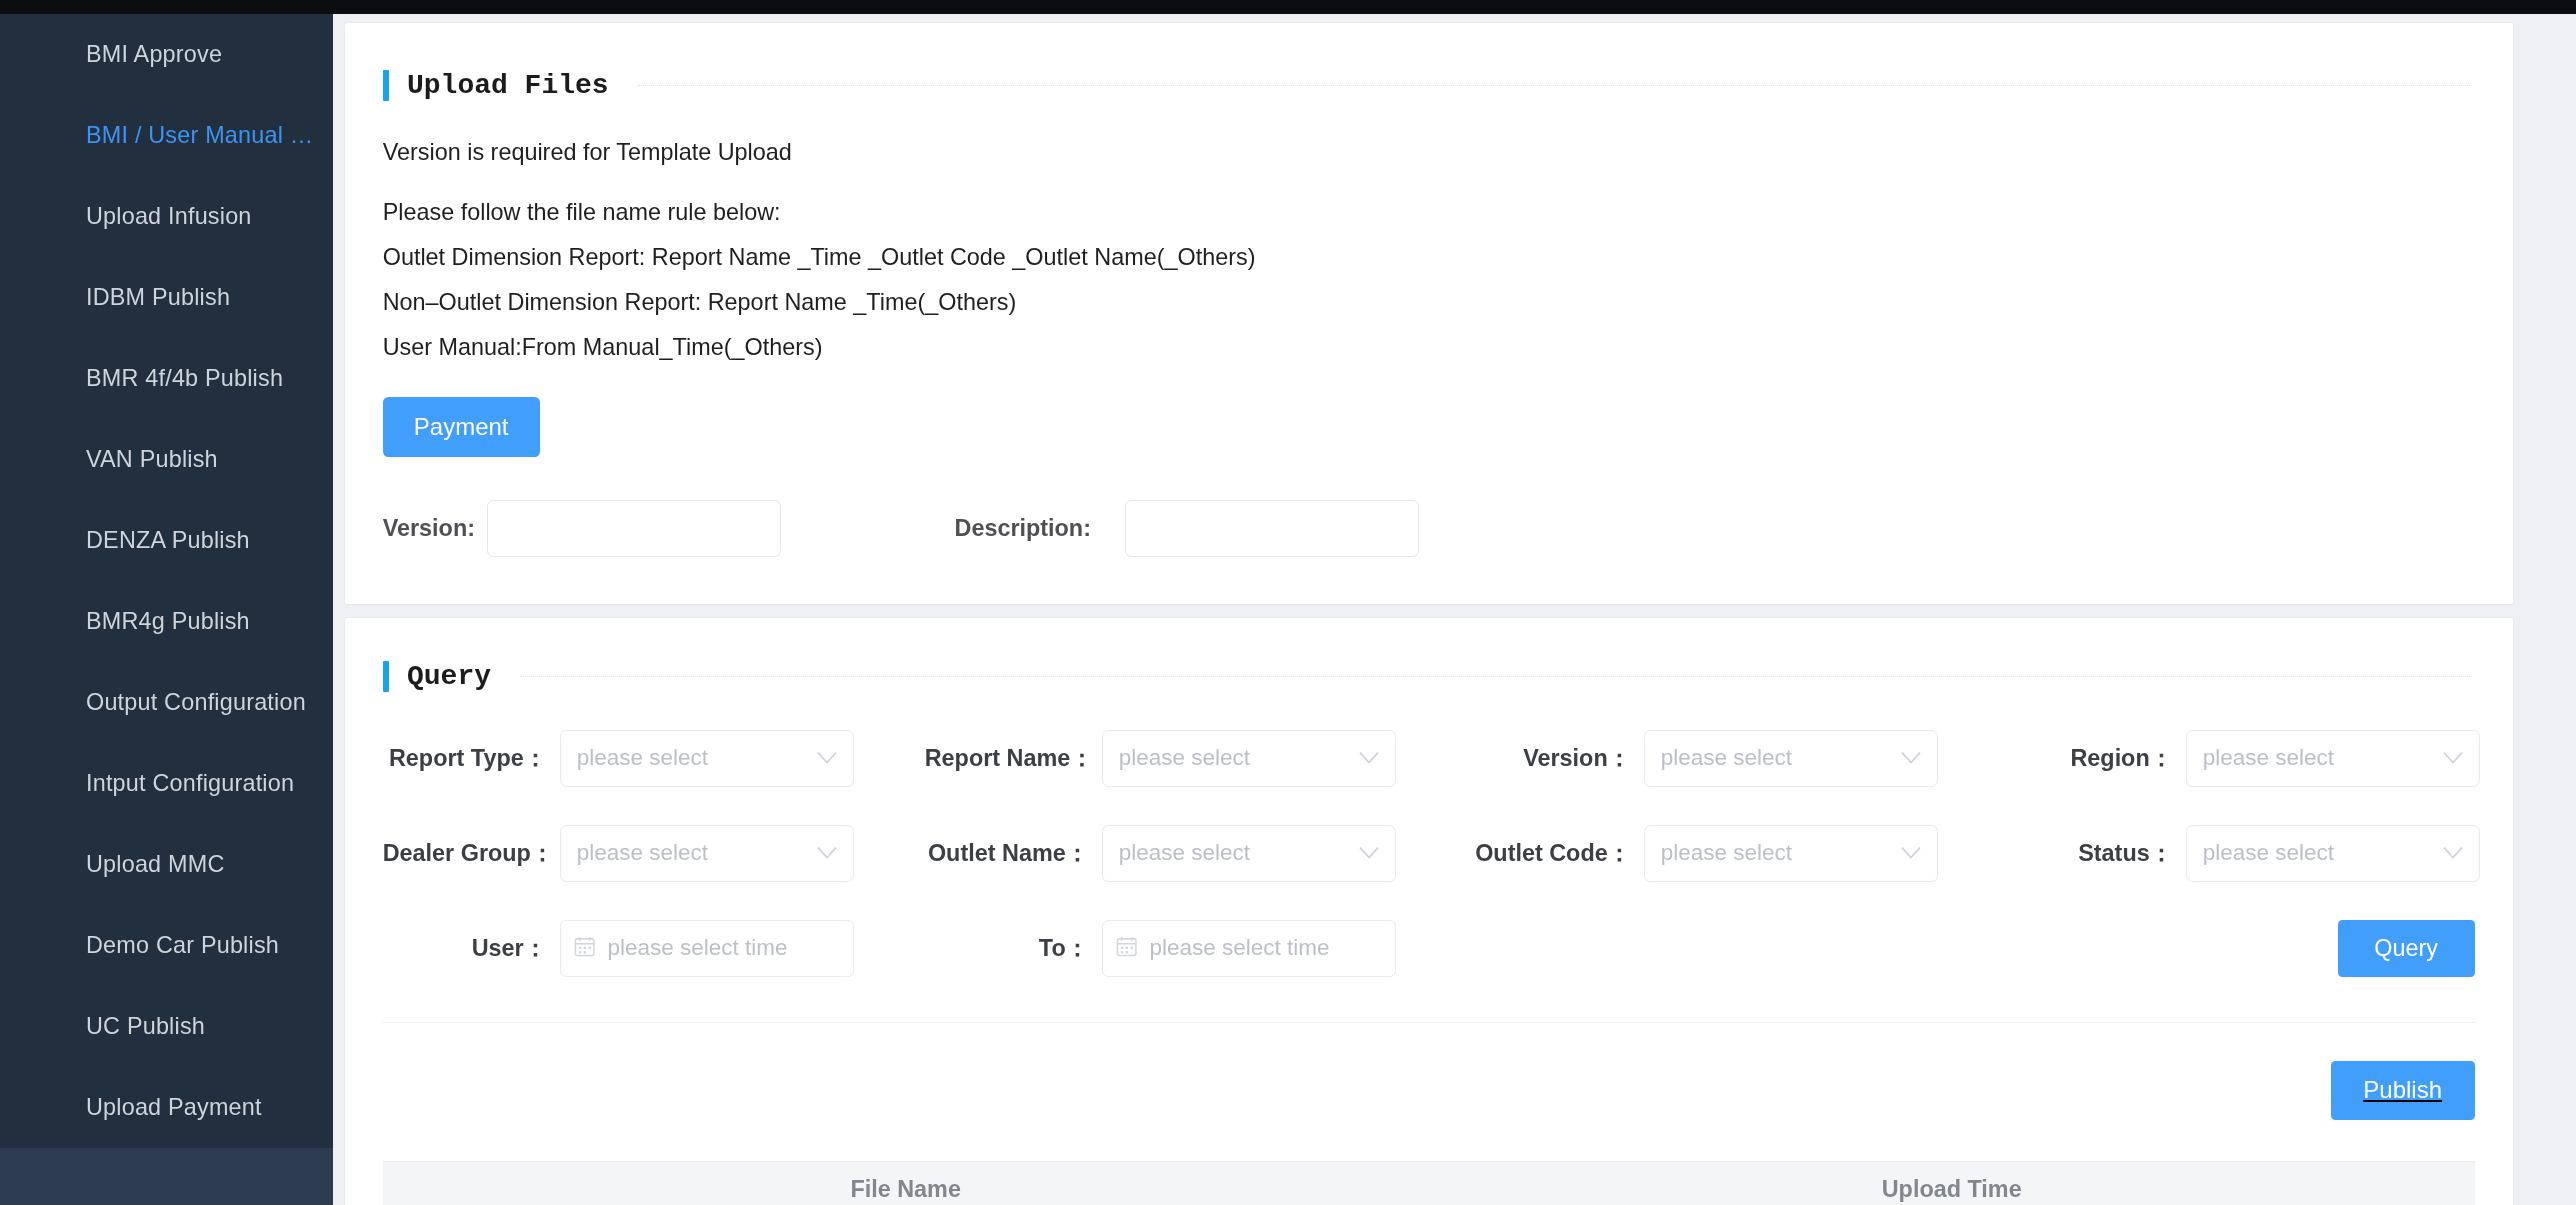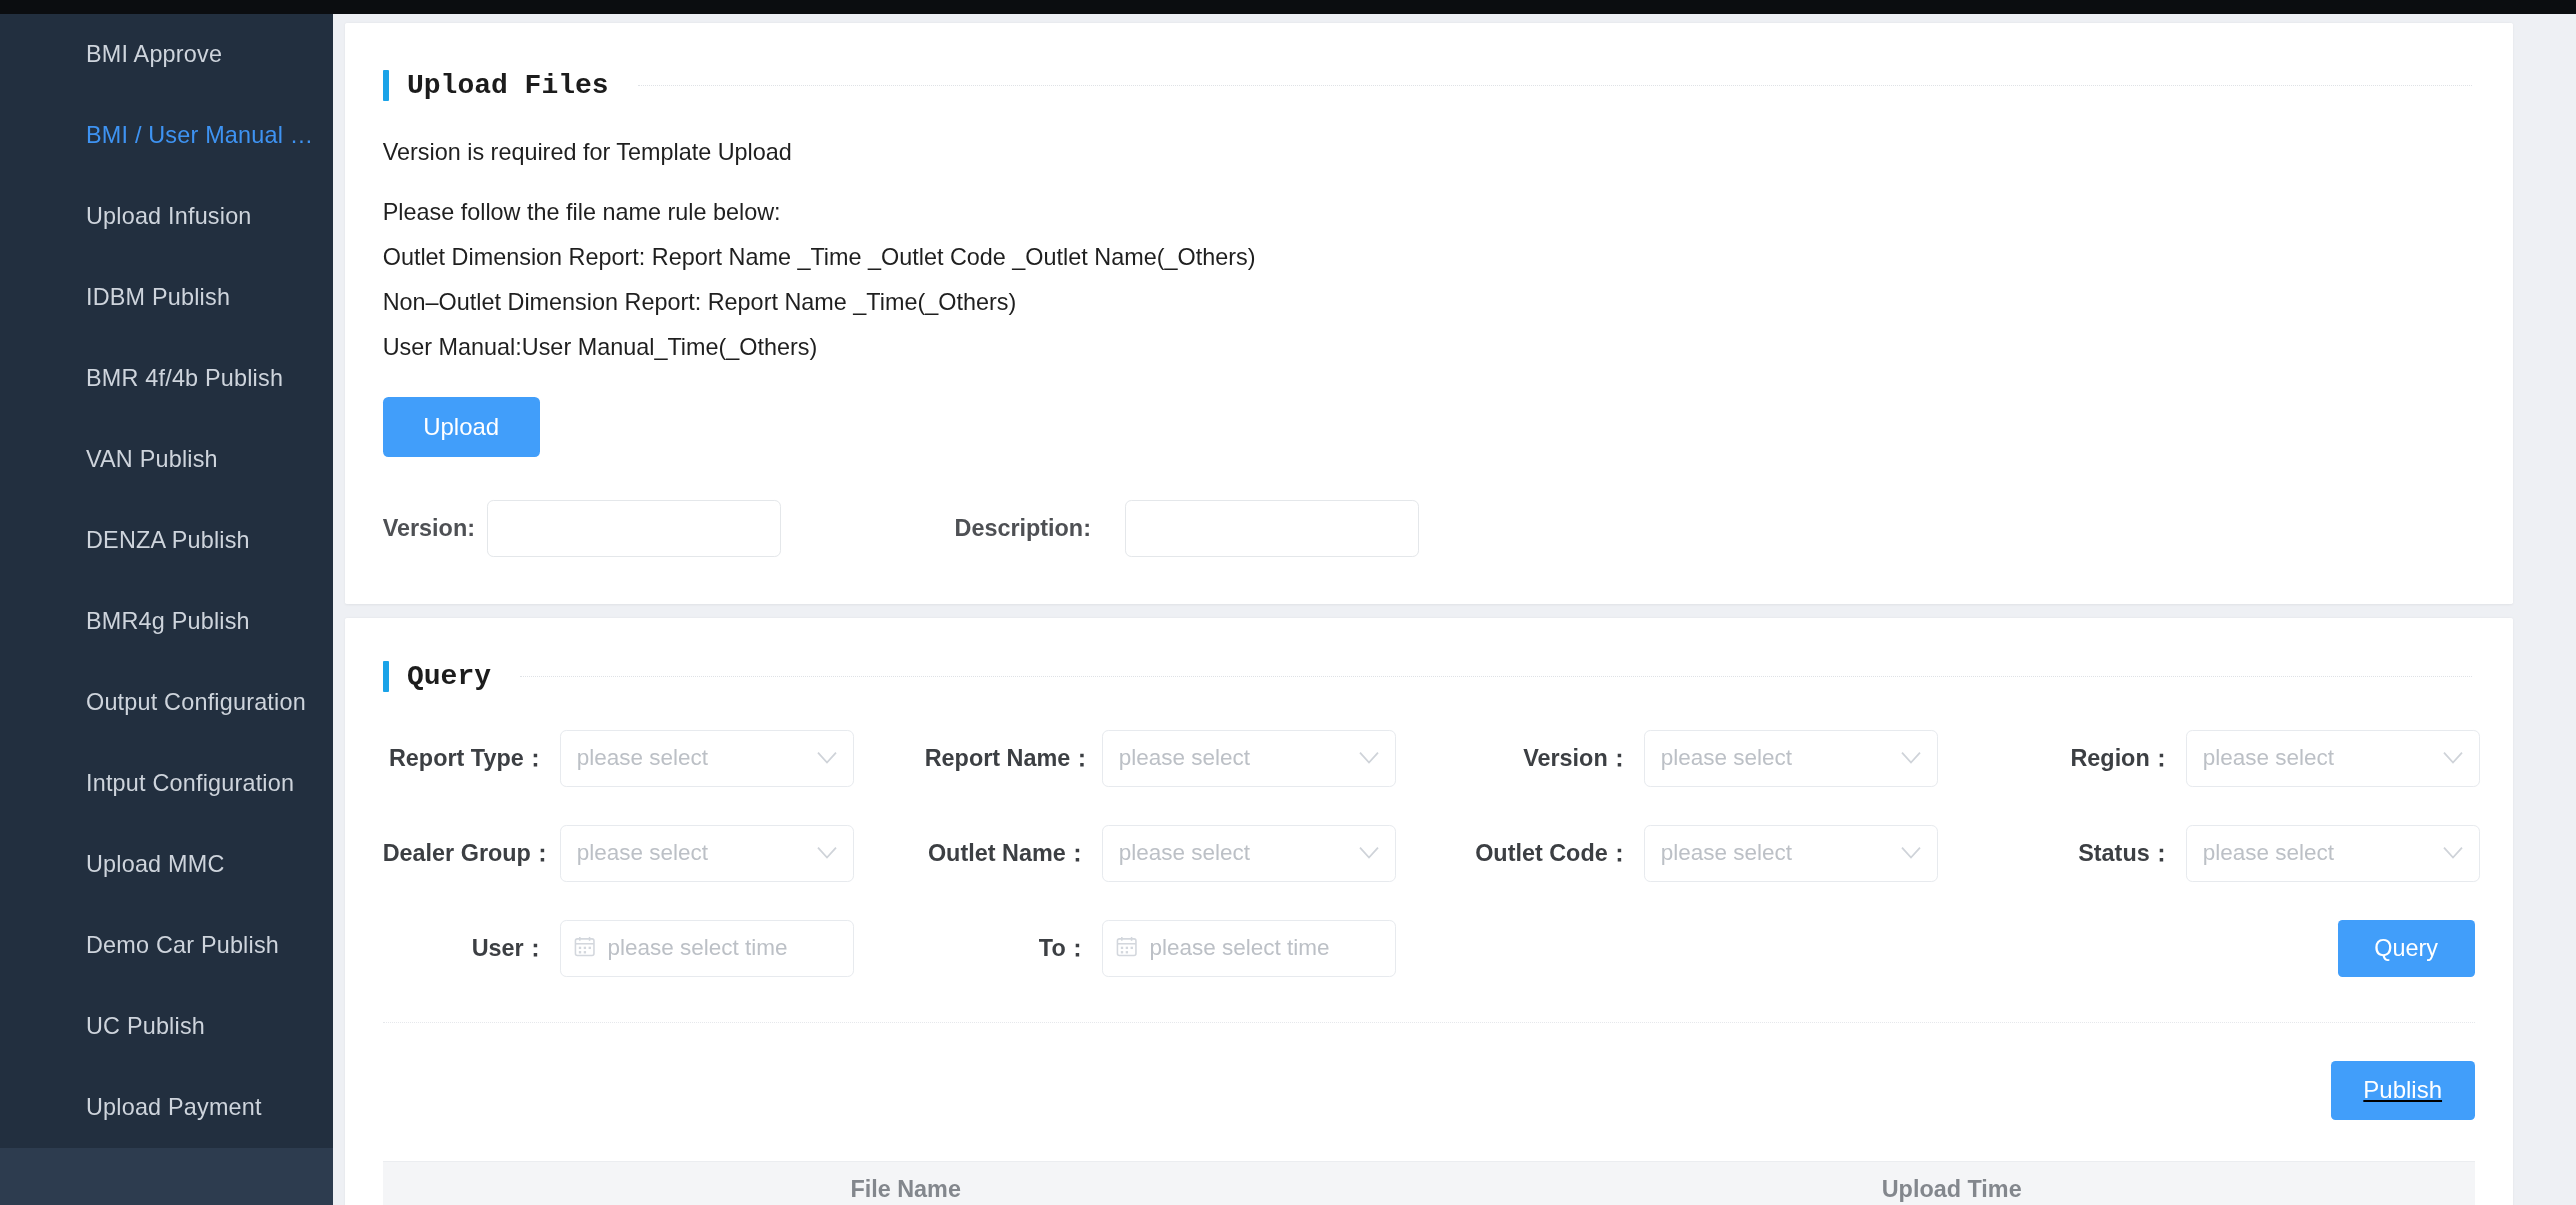--- a/index.html
+++ b/index.html
@@ -269,23 +269,23 @@
         <span class="section-title">Upload Files</span>
         <span class="dotted-rule"></span>
       </div>
 
       <div class="upload-body">
         <div class="hint-lead">Version is required for Template Upload</div>
 
         <div class="hint-head">Please follow the file name rule below:</div>
         <div class="hint-line">Outlet Dimension Report: Report Name _Time _Outlet Code _Outlet Name(_Others)</div>
         <div class="hint-line">Non–Outlet Dimension Report: Report Name _Time(_Others)</div>
-        <div class="hint-line">User Manual:User Manual_Time(_Others)</div>
-
-        <button class="btn btn-upload">Upload</button>
+        <div class="hint-line">User Manual:From Manual_Time(_Others)</div>
+
+        <button class="btn btn-upload">Payment</button>
 
         <div class="field-row">
           <span class="fld-label version-label">Version:</span>
           <input class="txt-input version-input" type="text" placeholder="" style="">
 
           <span class="fld-label desc-label">Description:</span>
           <input class="txt-input desc-input" type="text" placeholder="" style="">
         </div>
       </div>
     </section>

